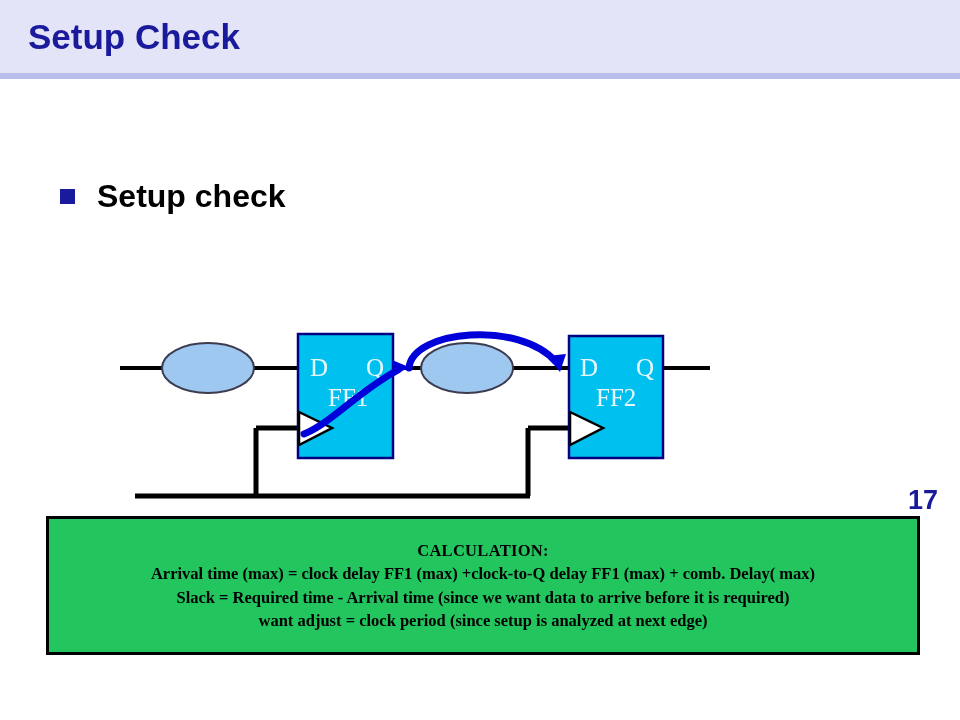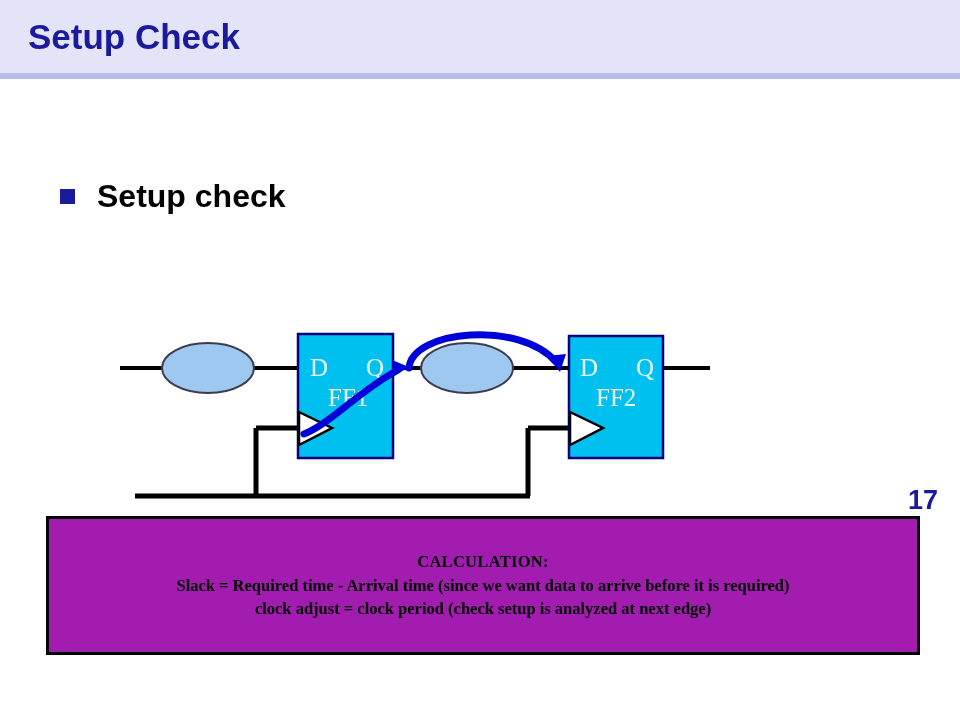--- a/index.html
+++ b/index.html
@@ -85,21 +85,21 @@
 
   
   .calc-box {
     position: absolute;
     left: 46px;
     top: 516px;
     width: 874px;
     height: 139px;
     border: 3px solid #000000;
     box-sizing: border-box;
-    background: #a21caf;
+    background: #22c55e;
     display: flex;
     flex-direction: column;
     align-items: center;
     justify-content: center;
     padding: 2px 4px;
     box-sizing: border-box;
   }
   .calc-line {
     font-family: "Liberation Serif", serif;
     font-weight: bold;
@@ -186,19 +186,20 @@
         <polygon points="409,67 392,60 394,76" fill="#0000D8" stroke="none"></polygon>
 
         <path d="M 409,68 C 412,30 520,20 556,62" stroke-width="7" stroke-linecap="round"></path>
         <polygon points="560,72 547,56 566,54" fill="#0000D8" stroke="none"></polygon>
       </g>
     </svg>
   </div>
 
   <div class="calc-box">
     <div class="calc-line title">CALCULATION:</div>
+    <div class="calc-line">Arrival time (max) = clock delay FF1 (max) +clock-to-Q delay FF1 (max) + comb. Delay( max)</div>
     <div class="calc-line">Slack = Required time - Arrival time (since we want data to arrive before it is required)</div>
-    <div class="calc-line">clock adjust = clock period (check setup is analyzed at next edge)</div>
+    <div class="calc-line">want adjust = clock period (since setup is analyzed at next edge)</div>
   </div>
 
   <div class="slide-number">17</div>
 
 </div>
 
 </body></html>

